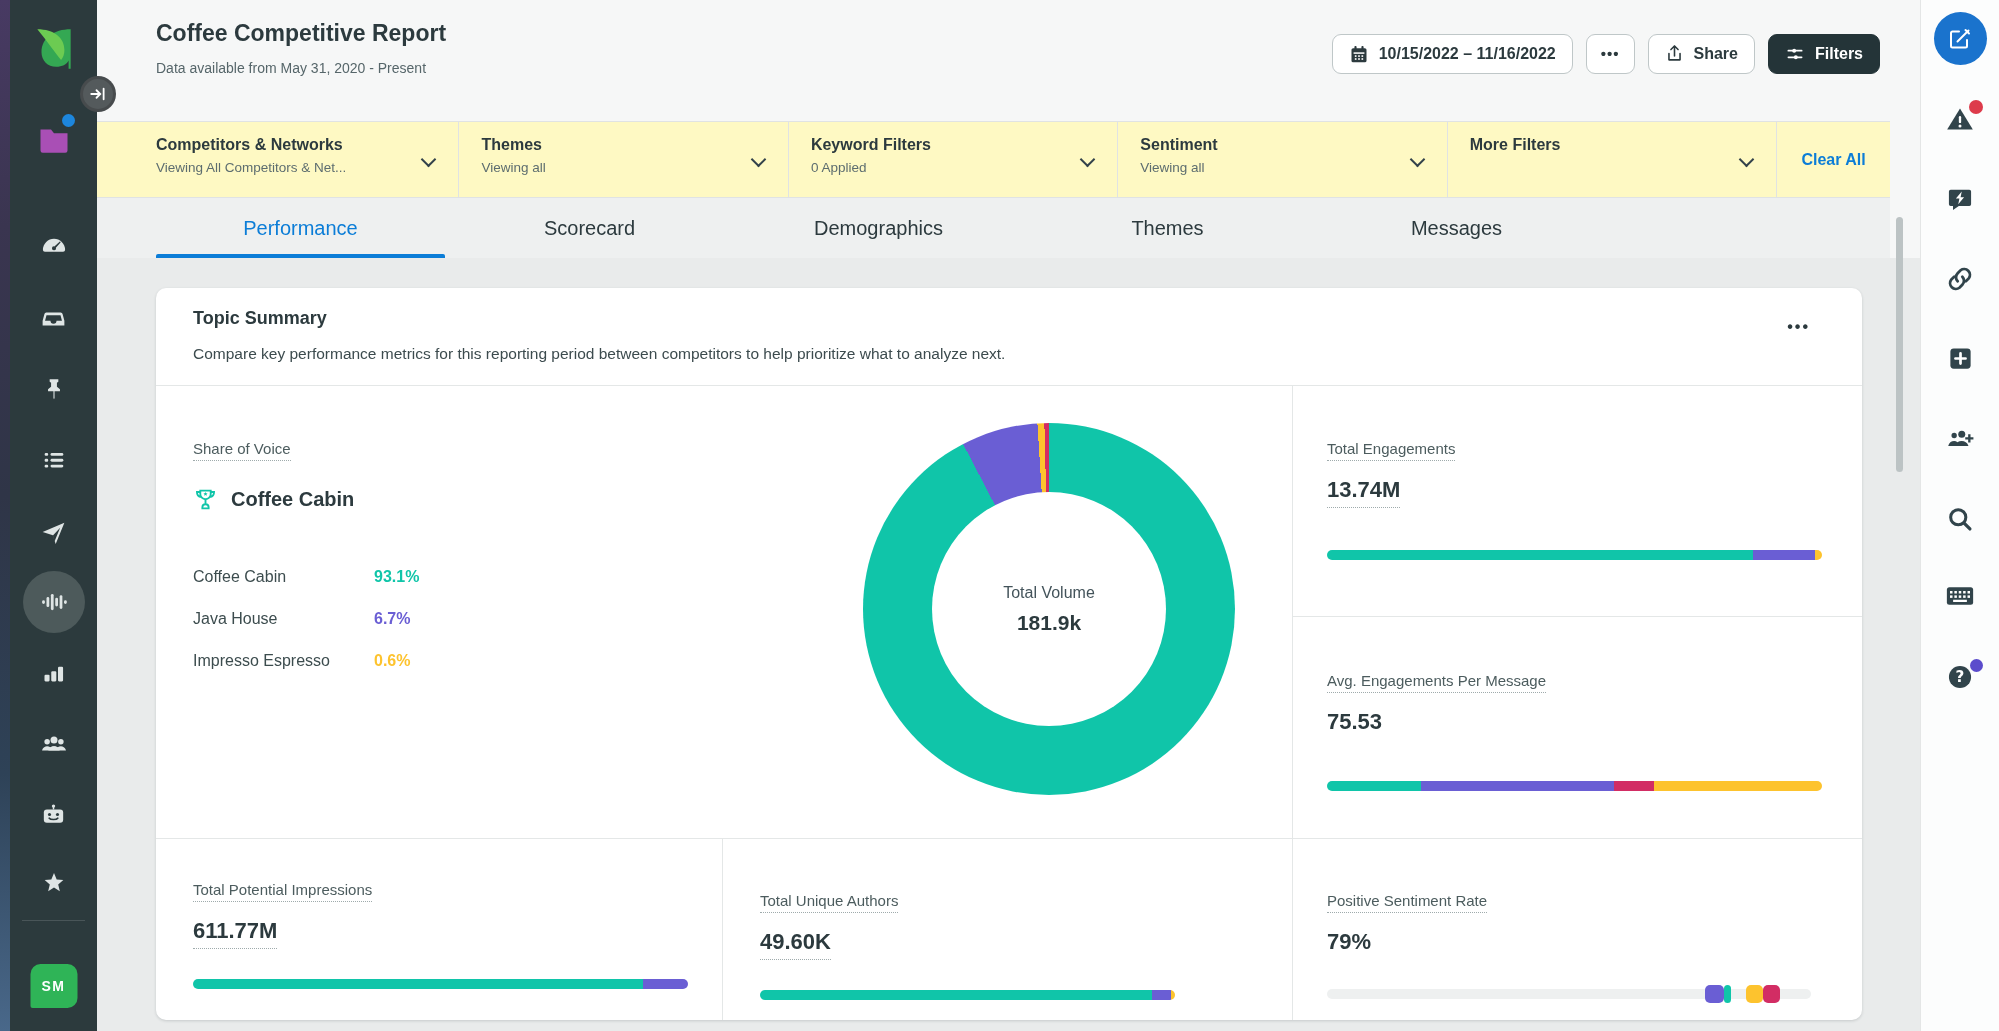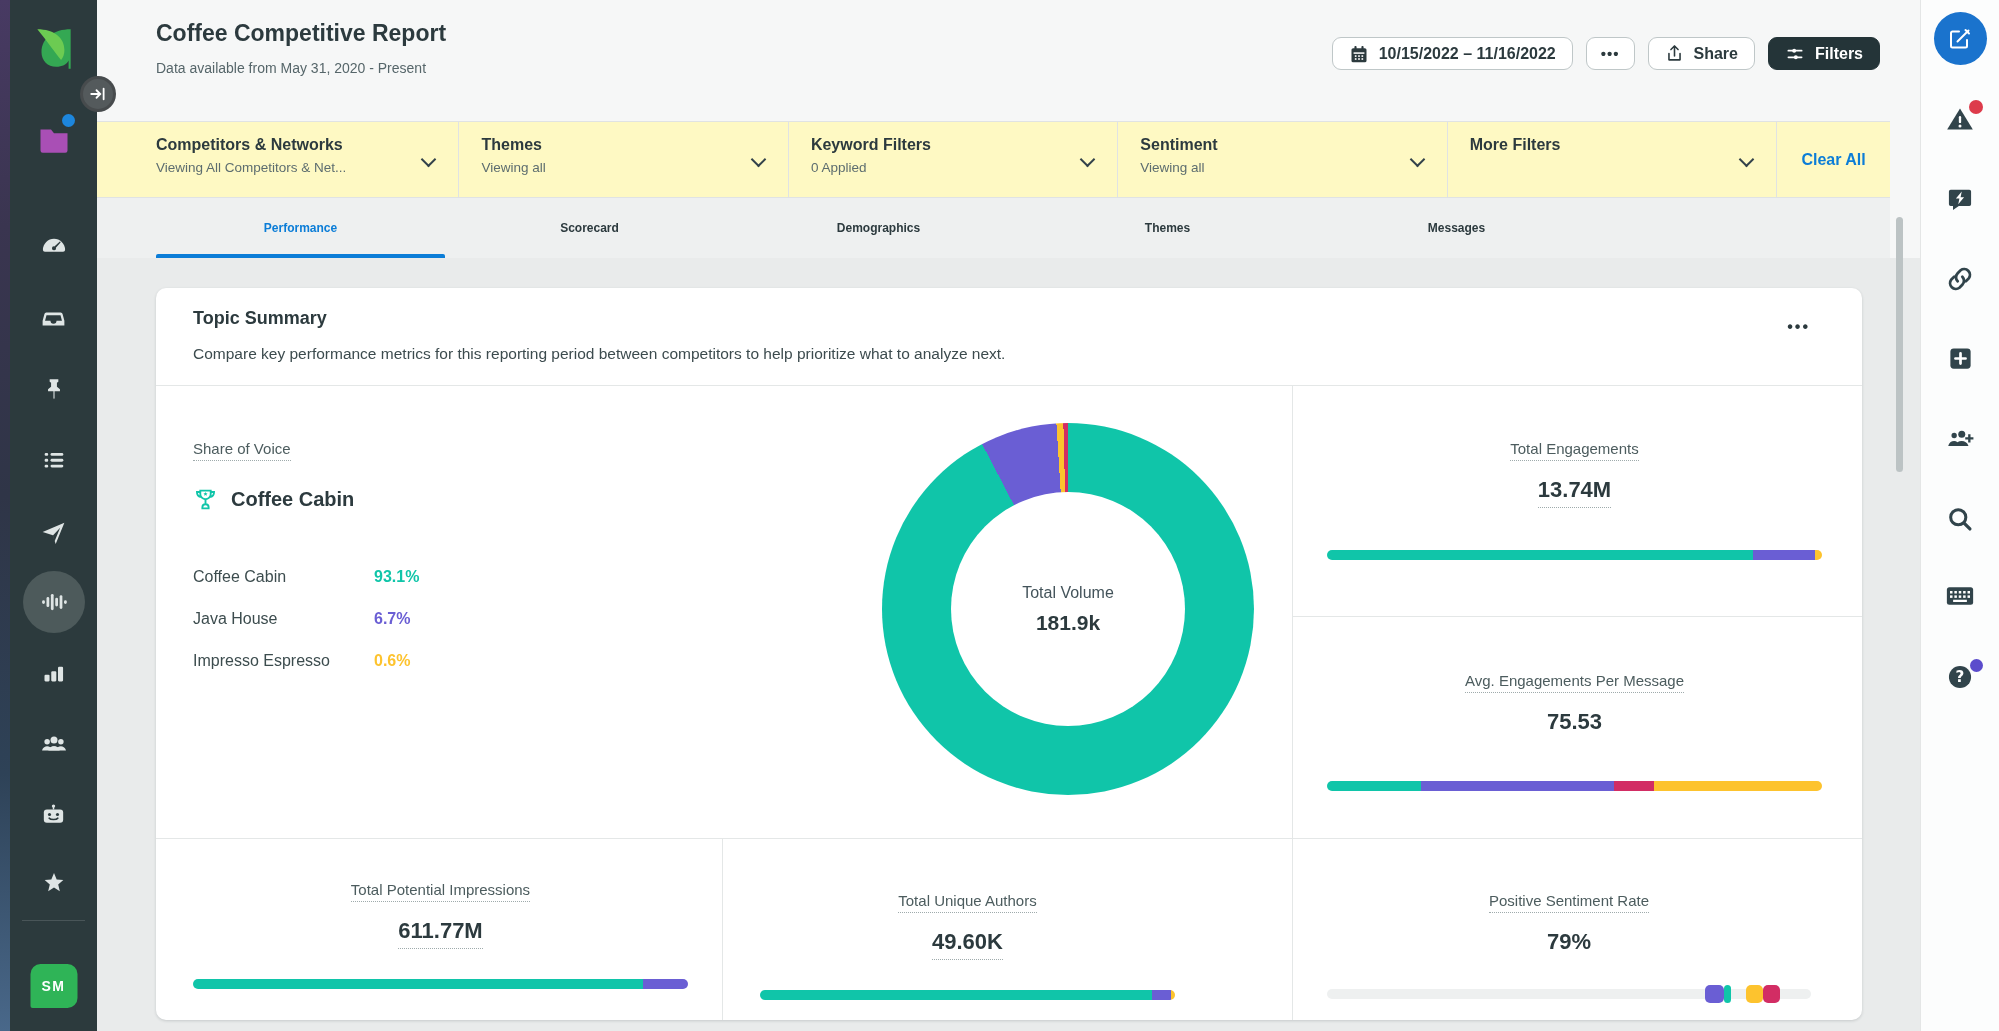--- a/index.html
+++ b/index.html
@@ -28,40 +28,40 @@
   .collapse-btn { position:absolute; left:80px; top:76px; width:36px; height:36px; border-radius:50%;
     background:#545a5c; border:3px solid rgba(30,30,30,.25); color:#fff; display:flex; align-items:center; justify-content:center; cursor:pointer; z-index:9; }
 
   
   .main { position:absolute; left:97px; top:0; width:1823px; height:100%; background:#f6f7f7; }
 
   header.topbar { position:absolute; left:0; top:0; width:100%; height:121px; background:#f6f7f7; }
   .page-title { position:absolute; left:59px; top:20px; font-size:23px; font-weight:bold; color:#2c3a3e; }
   .page-sub { position:absolute; left:59px; top:60px; font-size:14px; color:#56666a; }
   .topbar-actions { position:absolute; right:40px; top:31px; height:45px; display:flex; gap:13px; align-items:center; }
-  .btn { height:33px; display:flex; align-items:center; gap:10px; background:#fff; border:1.5px solid #bfc7c8;
+  .btn { height:40px; display:flex; align-items:center; gap:10px; background:#fff; border:1.5px solid #bfc7c8;
     border-radius:9px; padding:0 16px; font-size:16px; font-weight:bold; color:#2c3a3e; cursor:pointer; font-family:inherit; }
   .btn svg { display:block; }
   .btn-dots { font-size:15px; letter-spacing:1px; padding:0 14px; }
   .btn-dark { background:#243438; border-color:#243438; color:#fff; }
 
   
   .filter-bar { position:absolute; left:0; top:121px; width:1793px; height:77px; background:#fef9c3;
     border-top:1px solid #e0e3e3; border-bottom:1px solid #e0e3e3; display:flex; }
   .filter-col { position:relative; width:330px; border-right:1px solid #e0e3e3; padding:14px 20px 0 22px; cursor:pointer; }
   .filter-col:first-child { width:363px; padding-left:59px; }
   .filter-label { font-size:16px; font-weight:bold; color:#2c3a3e; }
   .filter-sub { font-size:13.5px; color:#5d6d6f; margin-top:6px; white-space:nowrap; overflow:hidden; }
   .chev { position:absolute; right:24px; top:32px; width:11px; height:11px; border-right:2px solid #33424a; border-bottom:2px solid #33424a; transform:rotate(45deg); }
   .clear-all { width:113px; border-right:none; display:flex; align-items:center; justify-content:center; padding:0; }
   .clear-all span { color:#0b7dd7; font-weight:bold; font-size:16px; cursor:pointer; }
 
   
   .tabs { position:absolute; left:0; top:198px; width:1793px; height:60px; background:#eef0f0; display:flex; padding-left:59px; }
-  .tab { width:289px; display:flex; align-items:center; justify-content:center; font-size:12px; font-weight:bold; color:#2c3a3e; cursor:pointer; position:relative; }
+  .tab { width:289px; display:flex; align-items:center; justify-content:center; font-size:20px; font-weight:normal; color:#2c3a3e; cursor:pointer; position:relative; }
   .tab.active { color:#0b7dd7; }
   .tab.active::after { content:""; position:absolute; left:0; right:0; bottom:0; height:4px; background:#0b7dd7; border-radius:2px 2px 0 0; }
 
   
   .content { position:absolute; left:0; top:258px; width:100%; height:773px; background:#e9ebeb; }
   .card { position:absolute; left:59px; top:30px; width:1706px; height:732px; background:#fff; border-radius:10px;
     box-shadow:0 1px 3px rgba(40,50,55,.18); }
   .card-title { position:absolute; left:37px; top:20px; font-size:18px; font-weight:bold; color:#2c3a3e; }
   .card-desc { position:absolute; left:37px; top:57px; font-size:15.5px; color:#3c4b4e; }
   .card-menu { position:absolute; right:52px; top:30px; font-size:16px; letter-spacing:2px; color:#2c3a3e; background:none; border:none; cursor:pointer; font-weight:bold; font-family:inherit; }
@@ -72,28 +72,28 @@
   
   .sov-label, .m-label { font-size:15px; color:#4c5c5e; border-bottom:1.5px dotted #9fabac; display:inline-block; padding-bottom:3px; }
   .sov-block { position:absolute; left:37px; top:152px; }
   .sov-leader { margin-top:26px; display:flex; align-items:center; gap:13px; font-size:20px; font-weight:bold; color:#2c3a3e; }
   .legend { margin-top:44px; }
   .legend-row { display:flex; width:270px; height:42px; align-items:center; cursor:pointer; }
   .legend-name { width:181px; font-size:16px; color:#3c4c4e; }
   .legend-val { font-size:16px; font-weight:bold; }
 
   
-  .donut { position:absolute; left:726px; top:135px; width:372px; height:372px; border-radius:50%; cursor:pointer; }
+  .donut { position:absolute; left:707px; top:135px; width:372px; height:372px; border-radius:50%; cursor:pointer; }
   .donut-hole { position:absolute; left:69px; top:69px; width:234px; height:234px; border-radius:50%; background:#fff;
     display:flex; flex-direction:column; align-items:center; justify-content:center; gap:9px; cursor:default; }
   .donut-clabel { font-size:16px; color:#43535a; }
   .donut-cvalue { font-size:21px; font-weight:bold; color:#2c3a3e; }
 
   
-  .metric { position:absolute;text-align:center; }
+  .metric { position:absolute; }
   .m-value { font-size:22px; font-weight:bold; color:#2c3a3e; margin-top:16px; display:inline-block; }
   .m-value.dotted { border-bottom:1.5px dotted #9fabac; padding-bottom:4px; }
   .bar { display:flex; height:10px; border-radius:5px; overflow:hidden; }
   .bar span { height:100%; }
   .track { position:relative; height:10px; border-radius:5px; background:#eef0f0; }
   .track span { position:absolute; top:-4px; height:18px; border-radius:5px; }
 
   
   .scroll-thumb { position:absolute; left:1799px; top:-41px; width:7px; height:255px; border-radius:4px; background:#bcc3c4; cursor:pointer; }
 

